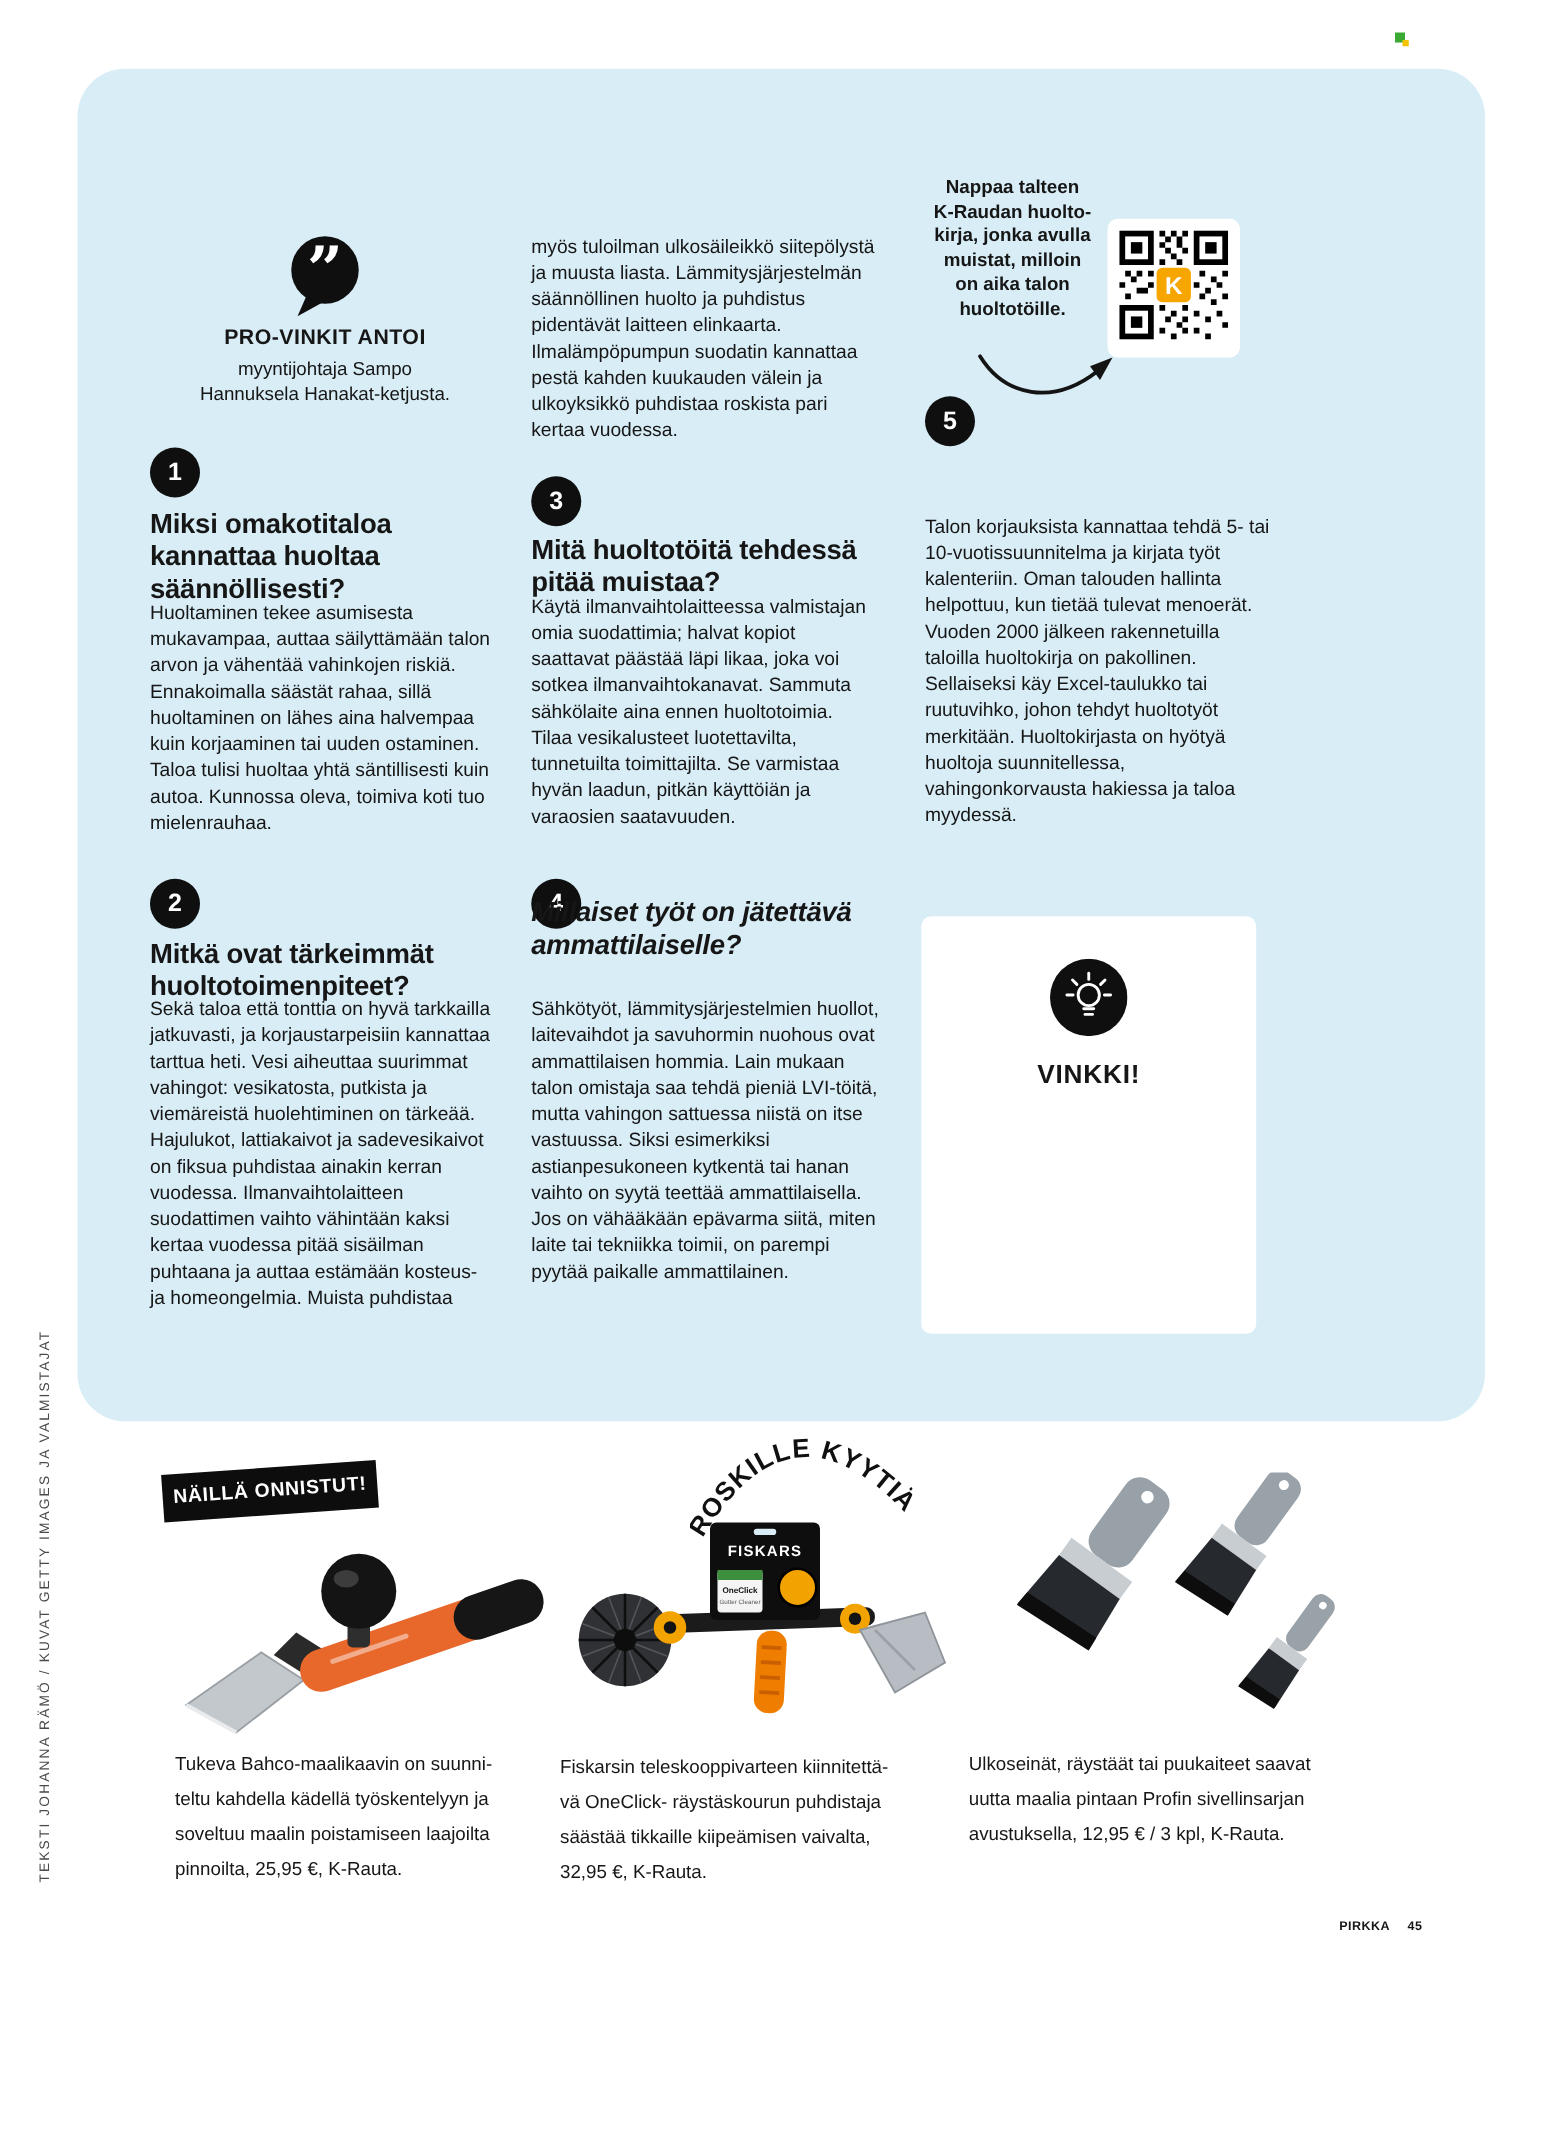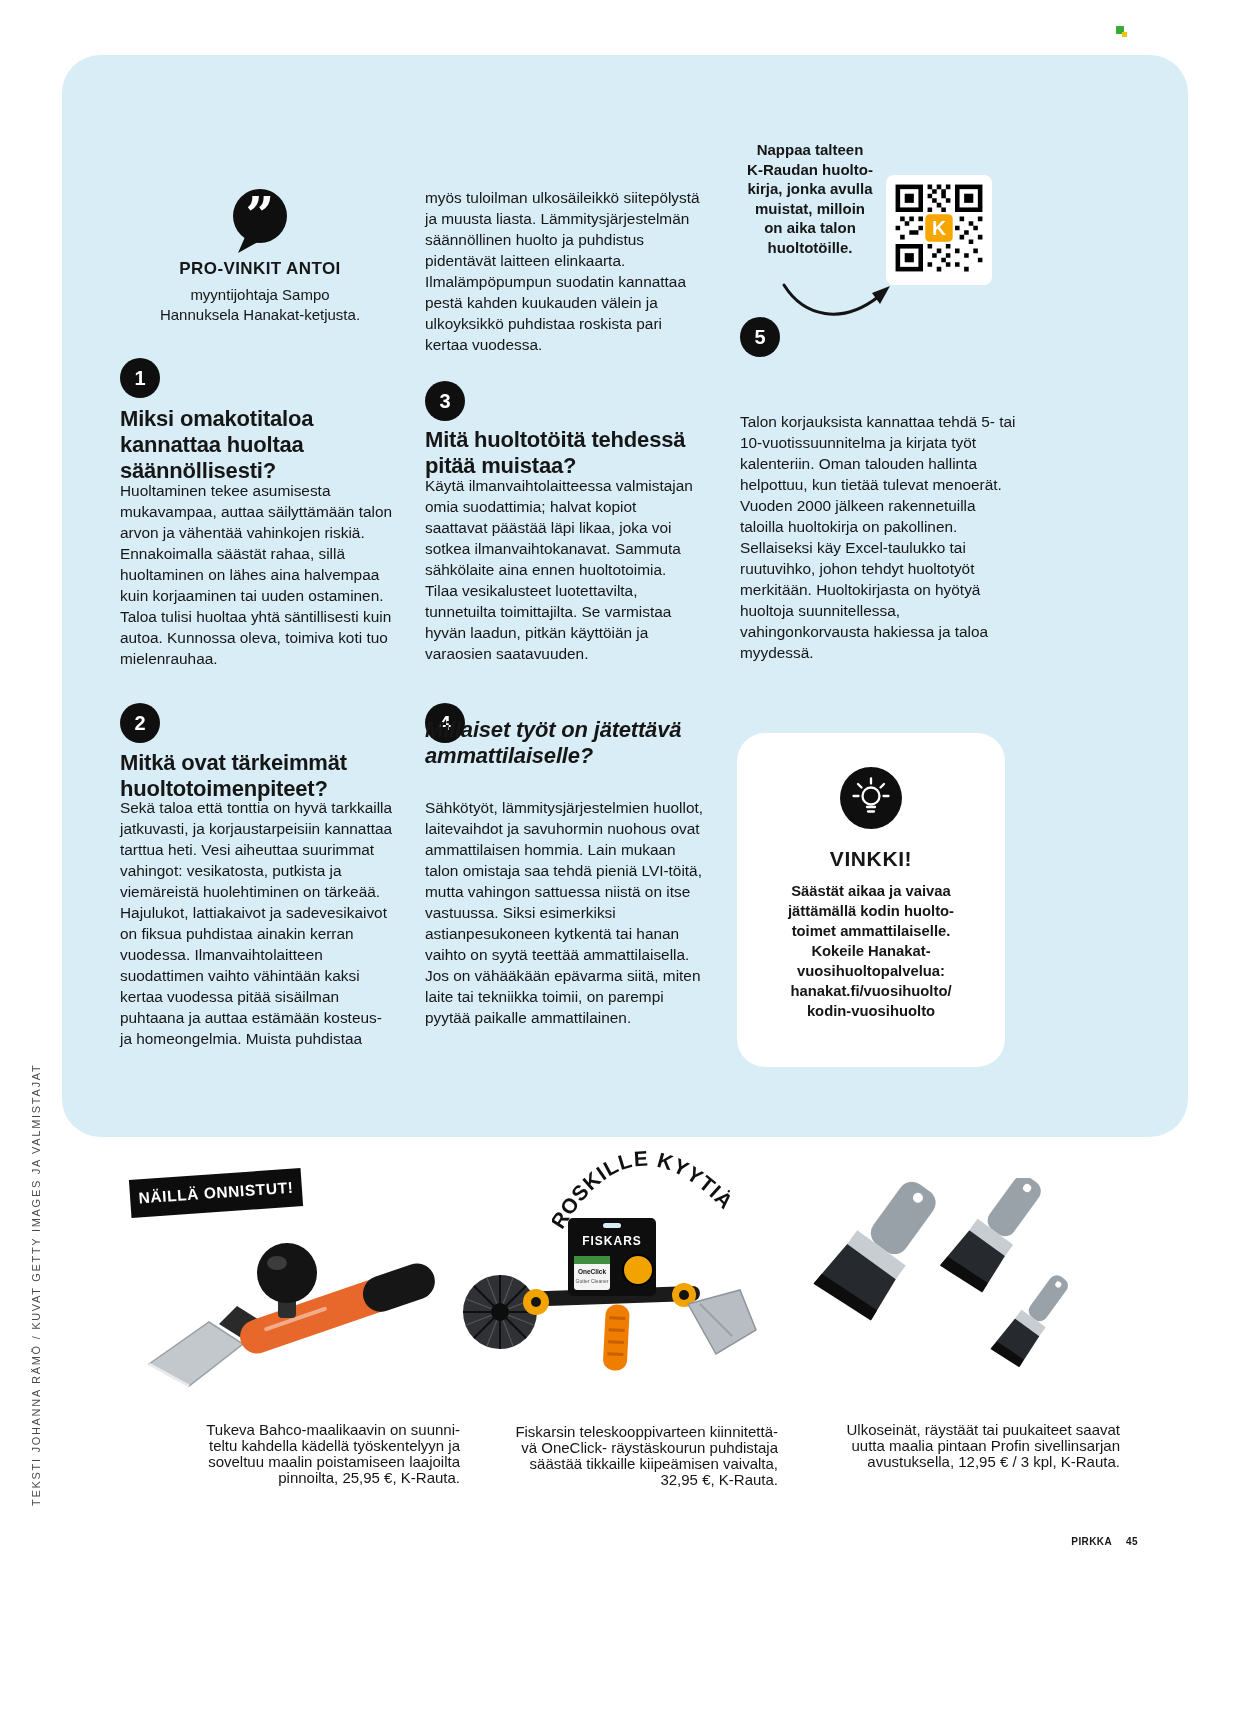--- a/index.html
+++ b/index.html
@@ -23,27 +23,27 @@
   .byline { font-size:15px; line-height:20px; }
 
   .num { width:40px; height:40px; border-radius:50%; background:#0f0f0f; color:#fff;
          font-weight:bold; font-size:20px; display:flex; align-items:center; justify-content:center; }
   .sec-title { font-size:22px; line-height:26px; font-weight:bold; letter-spacing:-0.2px; white-space:pre-line; }
   .sec-body { font-size:15.4px; line-height:21px; }
 
   .qr-note { font-size:15px; line-height:19.5px; font-weight:bold; }
   .qr-box { background:#ffffff; border-radius:8px; padding:5px; }
 
-  .vinkki { background:#ffffff; border-radius:28px; text-align:center; }
+  .vinkki { background:#ffffff; border-radius:8px; text-align:center; }
   .vinkki-title { font-size:21px; font-weight:bold; letter-spacing:.6px; }
   .vinkki-body { font-size:14.8px; line-height:20px; font-weight:bold; }
 
   .ribbon { background:#0d0d0d; color:#fff; font-weight:bold; font-size:15.5px; letter-spacing:.6px;
             display:flex; align-items:center; justify-content:center; transform:rotate(-4deg); }
-  .caption { font-size:15px; line-height:16px; text-align:right;margin-top:24px; }
+  .caption { font-size:15px; line-height:28px; text-align:left; }
 
   .footer { position:absolute; left:1008px; top:1536px; width:130px; text-align:right;
             font-size:10px; font-weight:bold; letter-spacing:.4px; }
   .footer .pgnum { margin-left:14px; }
 </style>
 </head>
 <body>
 
 <div class="page">
 
@@ -141,27 +141,20 @@
           <line x1="27" y1="40" x2="35" y2="40"></line>
           <line x1="28" y1="44.5" x2="34" y2="44.5"></line>
           <line x1="31" y1="16.5" x2="31" y2="11.5"></line>
           <line x1="21.5" y1="20.5" x2="18" y2="17"></line>
           <line x1="40.5" y1="20.5" x2="44" y2="17"></line>
           <line x1="18.5" y1="29" x2="13.5" y2="29"></line>
           <line x1="43.5" y1="29" x2="48.5" y2="29"></line>
         </g>
       </svg>
       <div class="vinkki-title" style="margin-top:14px;">VINKKI!</div>
-      <div class="vinkki-body pre" style="margin-top:10px;">Säästät aikaa ja vaivaa
-jättämällä kodin huolto-
-toimet ammattilaiselle.
-Kokeile Hanakat-
-vuosihuoltopalvelua:
-hanakat.fi/vuosihuolto/
-kodin-vuosihuolto</div>
     </div>
 
   </div>
 
   <div class="abs ribbon" style="left:130px; top:1174px; width:172px; height:38px;">NÄILLÄ ONNISTUT!</div>
 
   <svg class="abs" style="left:135px; top:1212px;" width="320" height="185" viewBox="0 0 320 185">
     <polygon points="14,152 74,110 108,132 54,174" fill="#c3c8cd" stroke="#9aa0a5" stroke-width="1.5"></polygon>
     <line x1="14" y1="152" x2="54" y2="174" stroke="#e9ebed" stroke-width="3"></line>
     <polygon points="84,112 122,136 140,118 102,94" fill="#2a2a2a"></polygon>

